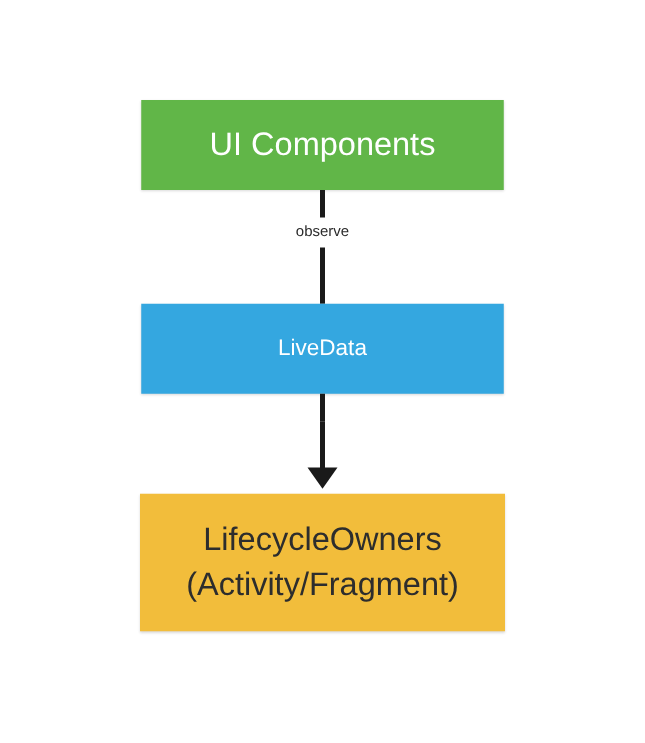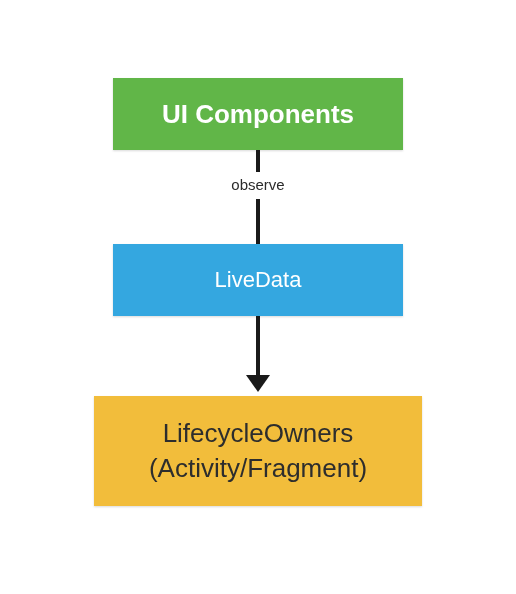--- a/index.html
+++ b/index.html
@@ -24,53 +24,53 @@
       justify-content: center;
       text-align: center;
       box-shadow: 0 1px 2px rgba(0,0,0,0.15);
     }
     .box-green {
       background: #61b648;
       color: #ffffff;
       width: 290px;
       height: 72px;
       font-size: 26px;
-      font-weight: 700;
+      font-weight: 400;
     }
     .box-blue {
       background: #34a7e0;
       color: #ffffff;
       width: 290px;
       height: 72px;
-      font-size: 22px;
+      font-size: 18px;
       font-weight: 400;
     }
     .box-yellow {
       background: #f2bd3b;
       color: #2d2d2d;
-      width: 328px;
+      width: 292px;
       height: 110px;
       font-size: 26px;
       font-weight: 400;
       line-height: 1.35;
       padding: 10px;
     }
     .connector {
       display: flex;
       flex-direction: column;
       align-items: center;
     }
     .line-top {
       width: 4px;
       height: 22px;
       background: #1a1a1a;
     }
     .edge-label {
       color: #2b2b2b;
-      font-size: 15px;
+      font-size: 12px;
       padding: 4px 0 6px 0;
     }
     .line-bottom {
       width: 4px;
       height: 38px;
       background: #1a1a1a;
     }
     .connector-noarrow .line-bottom {
       height: 45px;
     }

